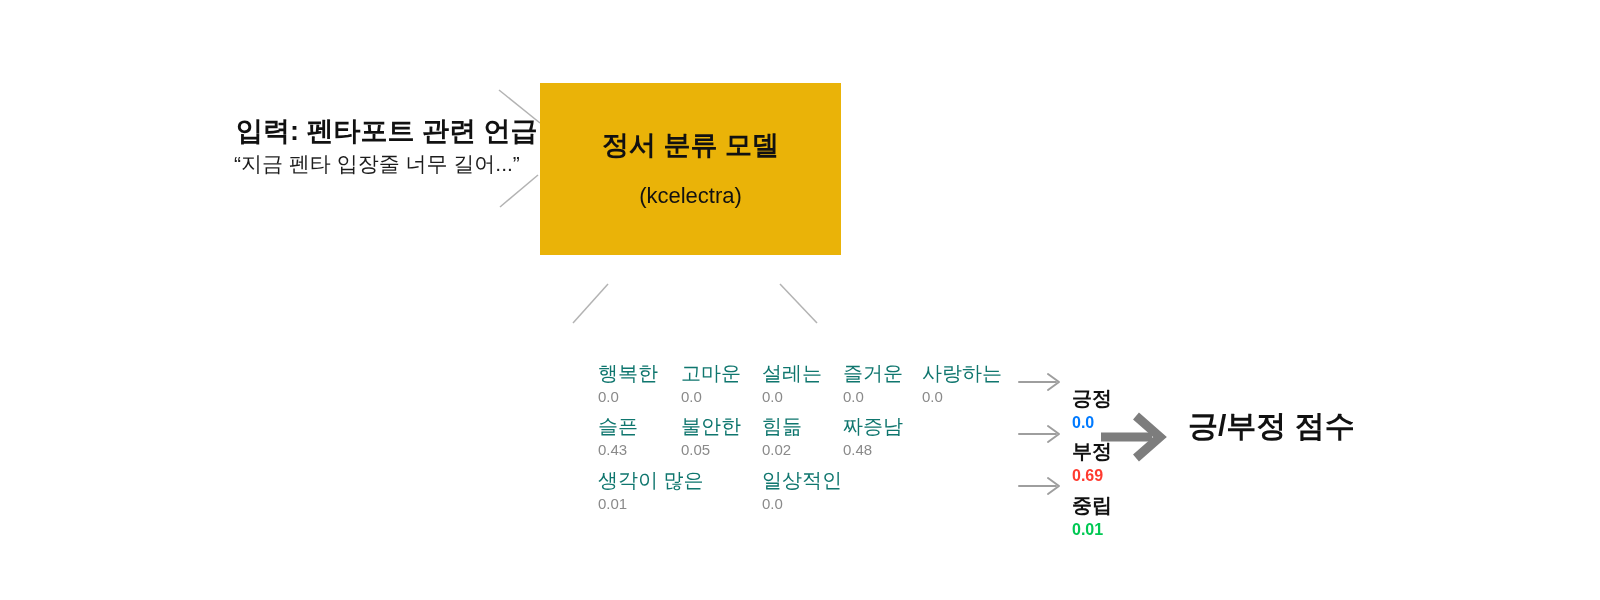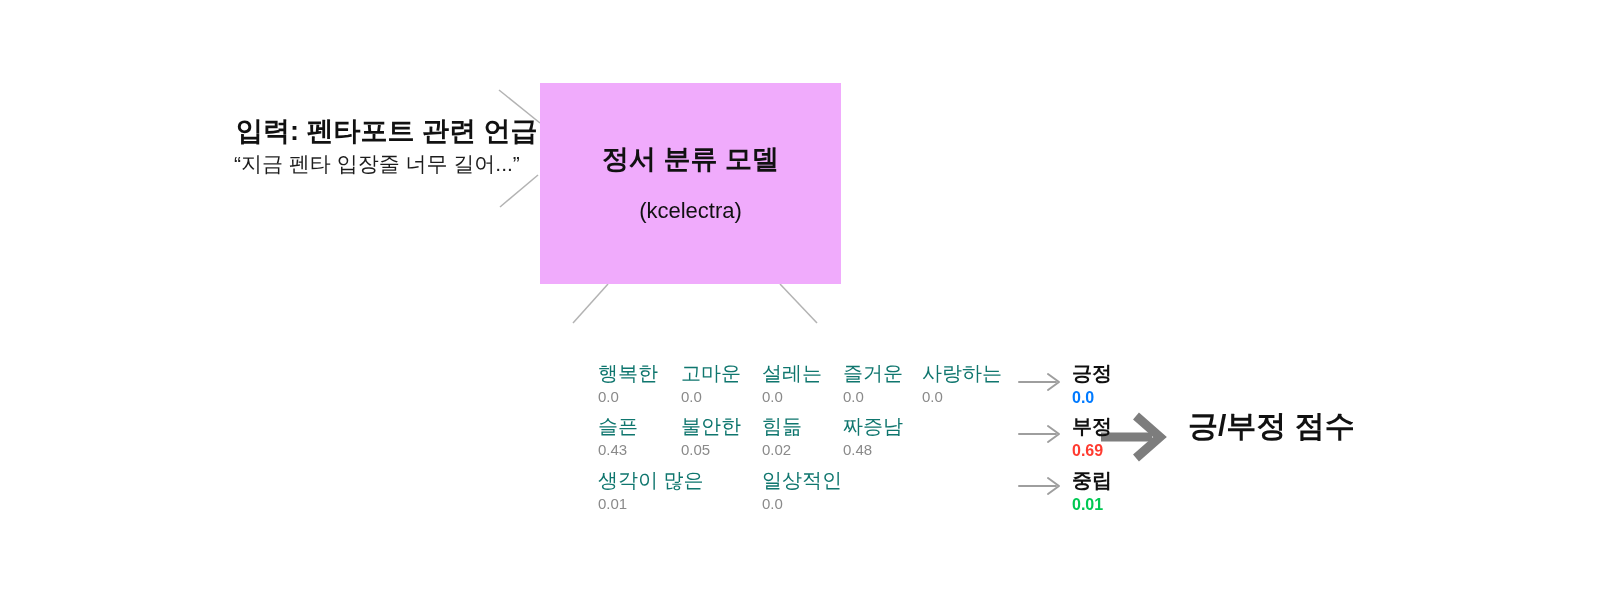--- a/index.html
+++ b/index.html
@@ -17,39 +17,39 @@
 
   
   .connectors { position: absolute; left: 0; top: 0; width: 1600px; height: 600px; pointer-events: none; }
 
   
   .input-title { left: 236px; top: 115px; font-size: 27px; font-weight: 700; line-height: 1.2; white-space: nowrap; }
   .input-quote { left: 234px; top: 151px; font-size: 21px; font-weight: 400; color: #1c1c1c; line-height: 1.2; white-space: nowrap; }
 
   
   .model-box {
-    left: 540px; top: 83px; width: 301px; height: 201px;
-    background: #f0abfc;
+    left: 540px; top: 83px; width: 301px; height: 172px;
+    background: #eab308;
     display: flex; flex-direction: column; align-items: center; justify-content: center;
     text-align: center;
   }
   .model-name { font-size: 27px; font-weight: 700; line-height: 1.2; white-space: nowrap; }
   .model-sub  { font-size: 22px; font-weight: 400; line-height: 1.2; margin-top: 22px; white-space: nowrap; }
 
   
   .output-title { left: 598px; top: 323px; font-size: 27px; font-weight: 700; line-height: 1.2; white-space: nowrap; }
 
   .emotion-cell { position: absolute; white-space: nowrap; }
   .emo-label { font-size: 20px; font-weight: 400; color: #0f766e; line-height: 1.15; }
   .emo-value { font-size: 15px; font-weight: 400; color: #8a8a8a; line-height: 1.1; margin-top: 4px; }
 
   .c1 { left: 598px; } .c2 { left: 681px; } .c3 { left: 762px; } .c4 { left: 843px; } .c5 { left: 922px; }
   .r1 { top: 362px; }  .r2 { top: 415px; }  .r3 { top: 469px; }
 
-  .category-cell { position: absolute; left: 1072px; white-space: nowrap; }
+  .category-cell { position: absolute; left: 1072px; white-space: nowrap; margin-top: 25px; }
   .cat-label { font-size: 20px; font-weight: 700; color: #111; line-height: 1.15; }
   .cat-value { font-size: 16px; font-weight: 700; line-height: 1.1; margin-top: 4px; }
   .positive { color: #007aff; }
   .negative { color: #ff3b30; }
   .neutral  { color: #00c853; }
 
   
   .result-block { left: 1188px; top: 409px; width: 164px; text-align: center; }
   .result-title { font-size: 30px; font-weight: 700; line-height: 1.1; white-space: nowrap; text-align: right; }
   .result-value { font-size: 23px; font-weight: 600; color: #ff3b30; line-height: 1.1; margin-top: 6px; }

